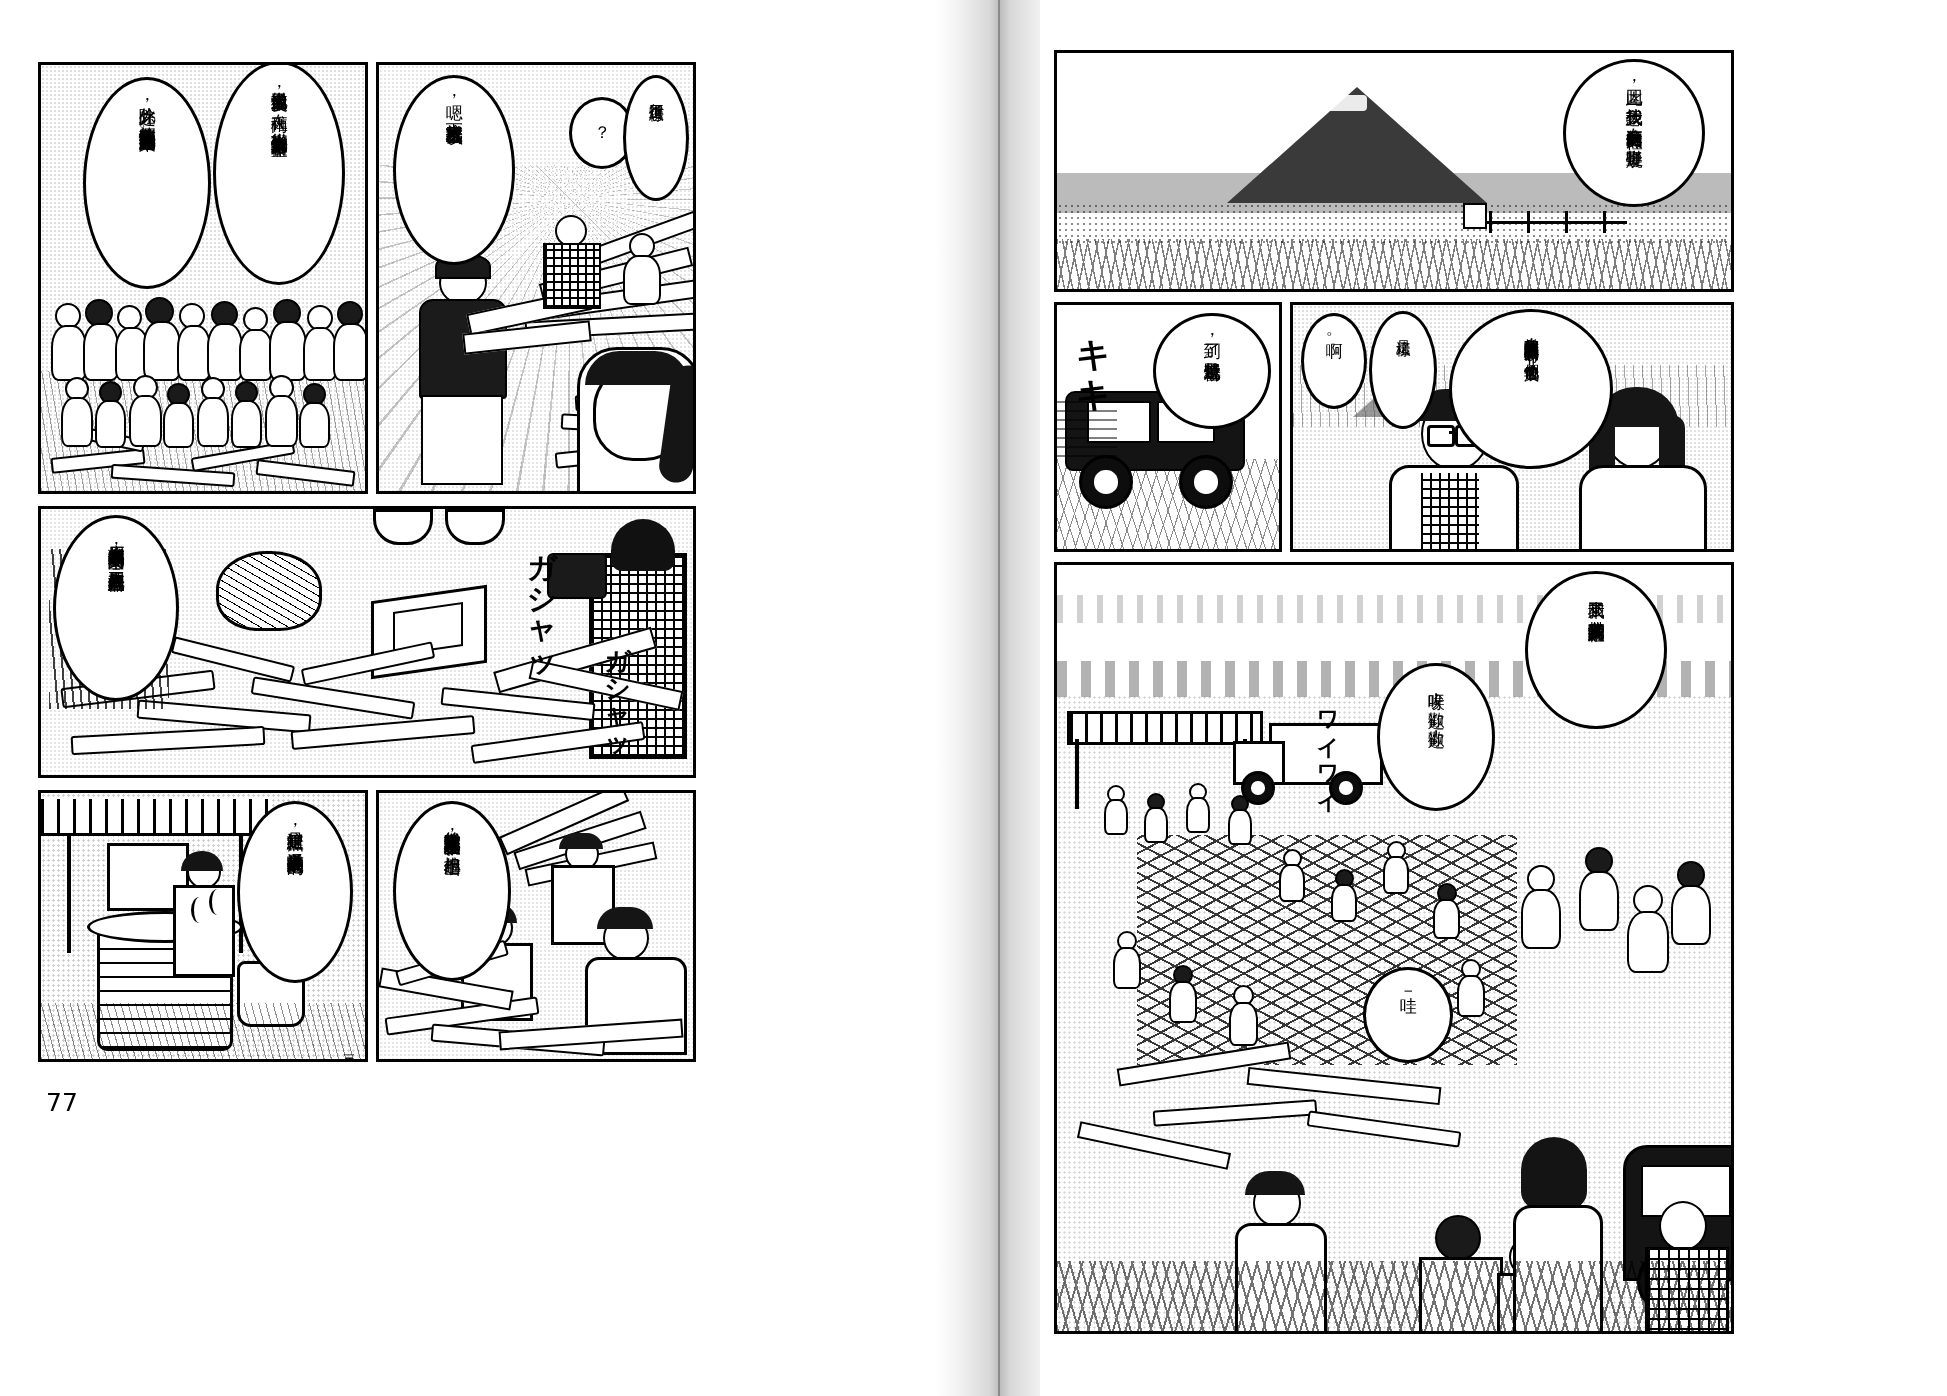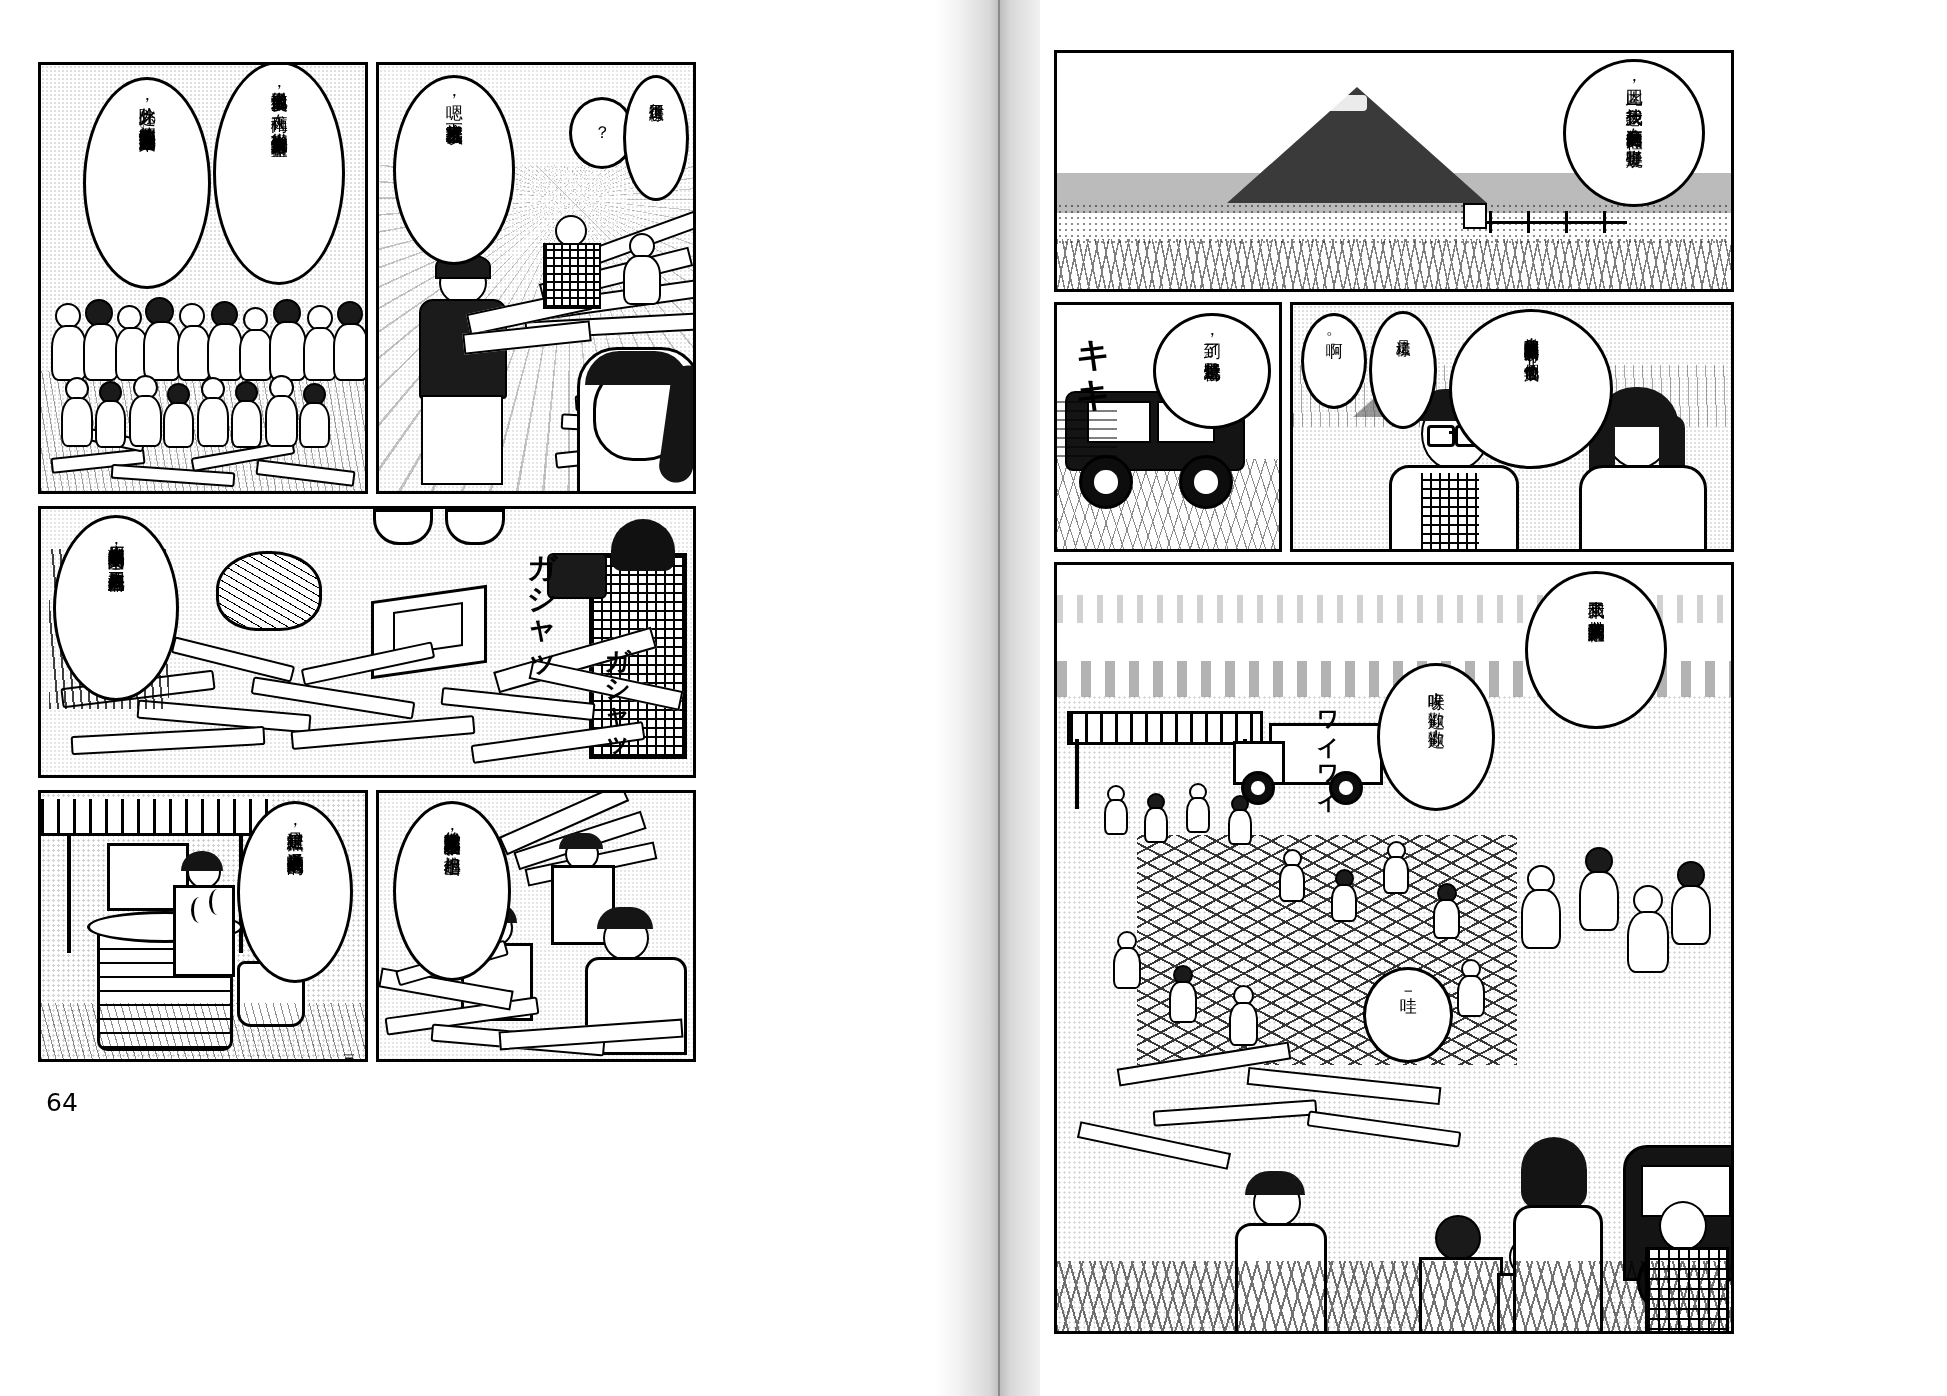--- a/index.html
+++ b/index.html
@@ -419,21 +419,21 @@
       <div class="log" style="left:52px;  top:238px; width:170px; height:14px; transform:rotate(5deg)"></div>
       <div class="plank" style="left:0px;  top:186px; width:130px; height:16px; transform:rotate(10deg)"></div>
       <div class="plank" style="left:120px;top:232px; width:180px; height:15px; transform:rotate(-4deg)"></div>
       <div class="log" style="left:16px;  top:162px; width:110px; height:12px; transform:rotate(-16deg)"></div>
 
       <div class="balloon" style="left:14px; top:8px; width:118px; height:180px;">
         <div class="txt">然後在空隙或其上堆積起柴薪和木板，堆起一個小山。</div>
       </div>
     </div>
 
-    <div class="folio" style="left:46px; top:1088px;">64</div>
+    <div class="folio" style="left:46px; top:1088px;">77</div>
   </div>
 
   <div class="gutter"></div>
   <div class="gutter-line"></div>
 
   <div class="page page-right">
 
     <div class="panel" style="left:14px; top:50px; width:680px; height:242px;">
 
       <div class="sky" style="inset:0;"></div>

